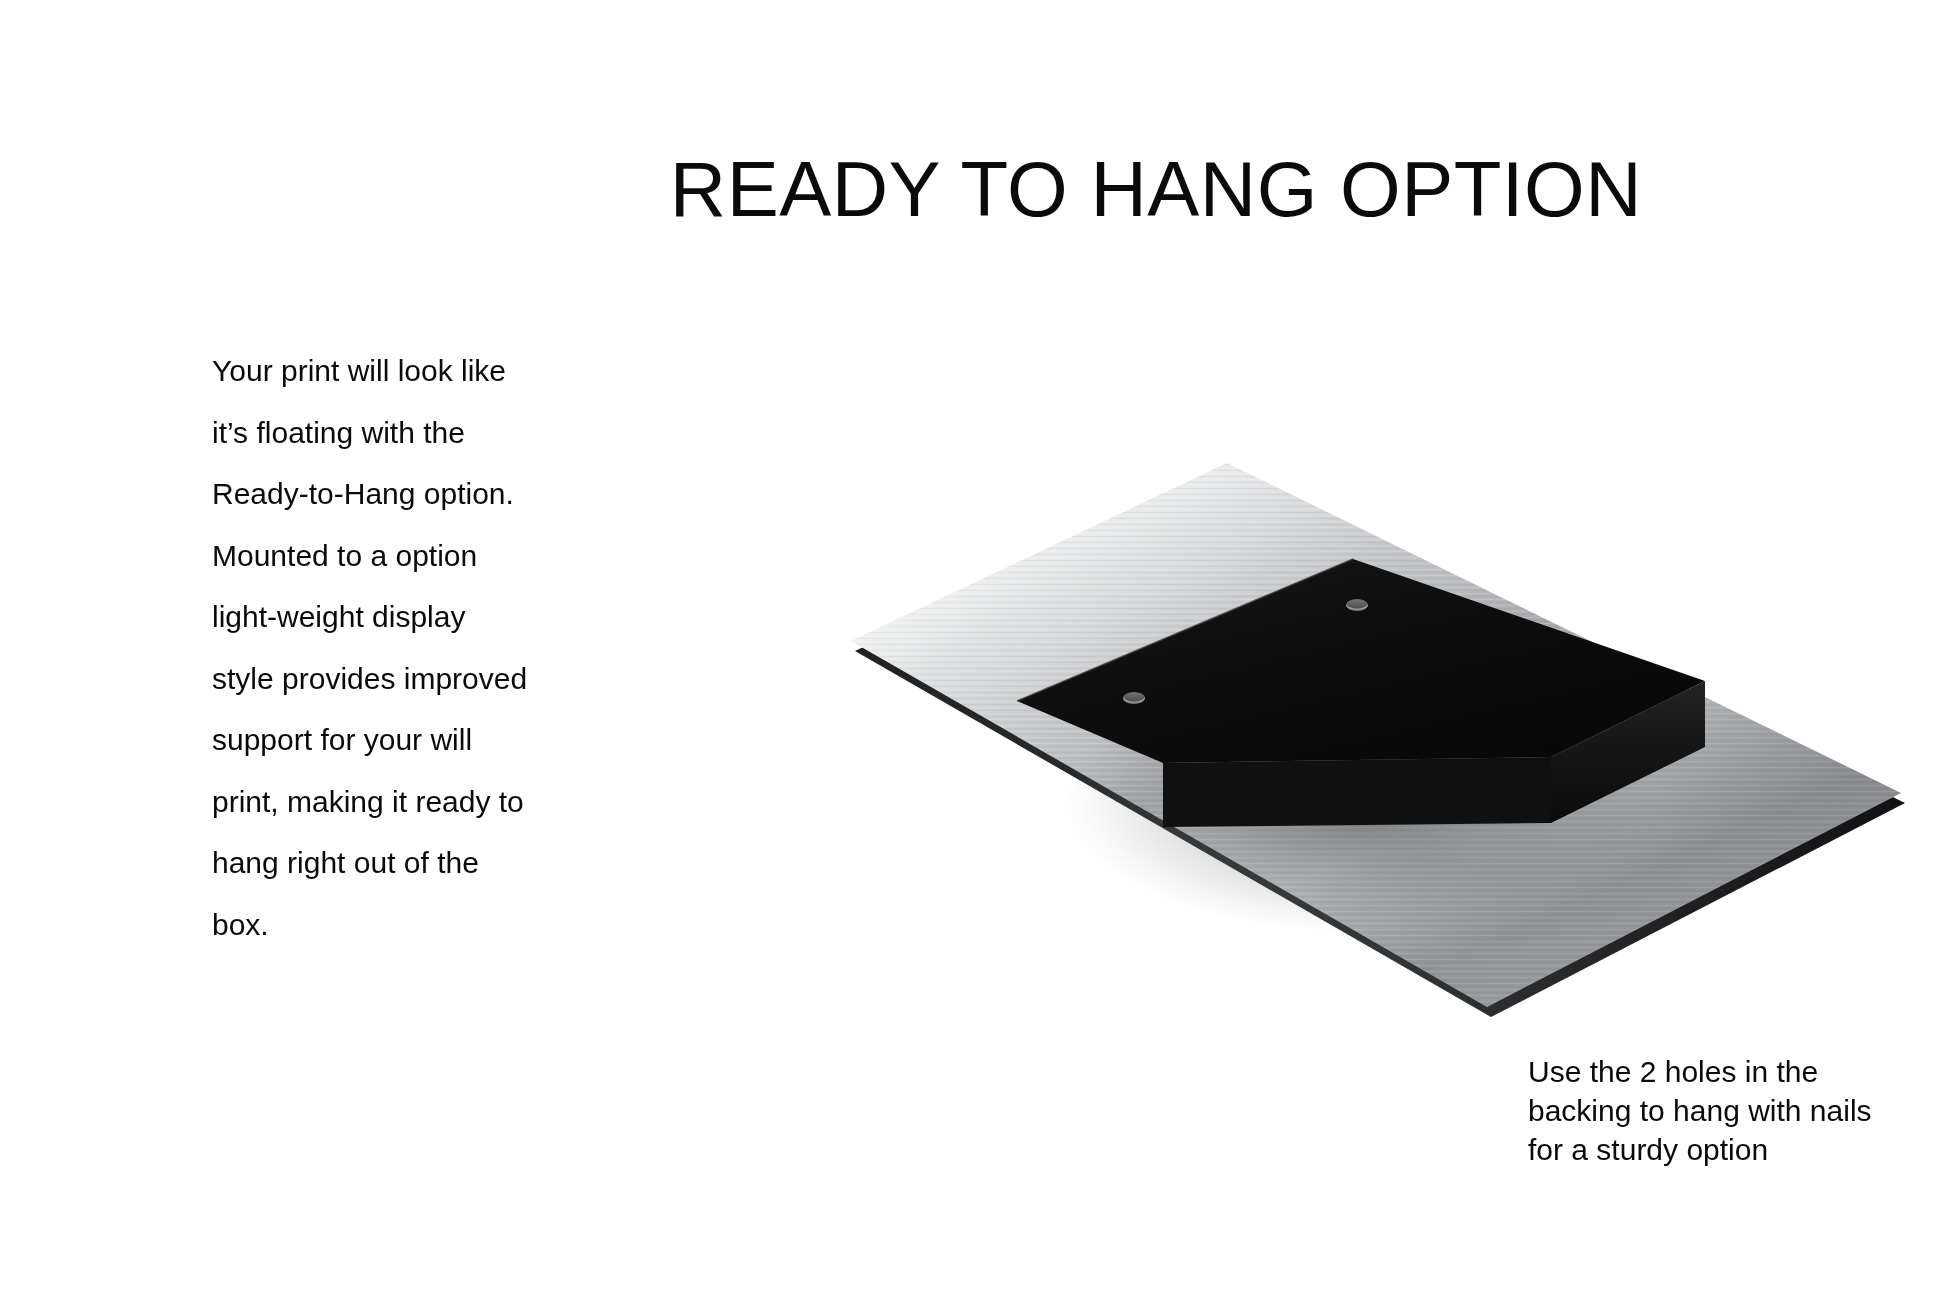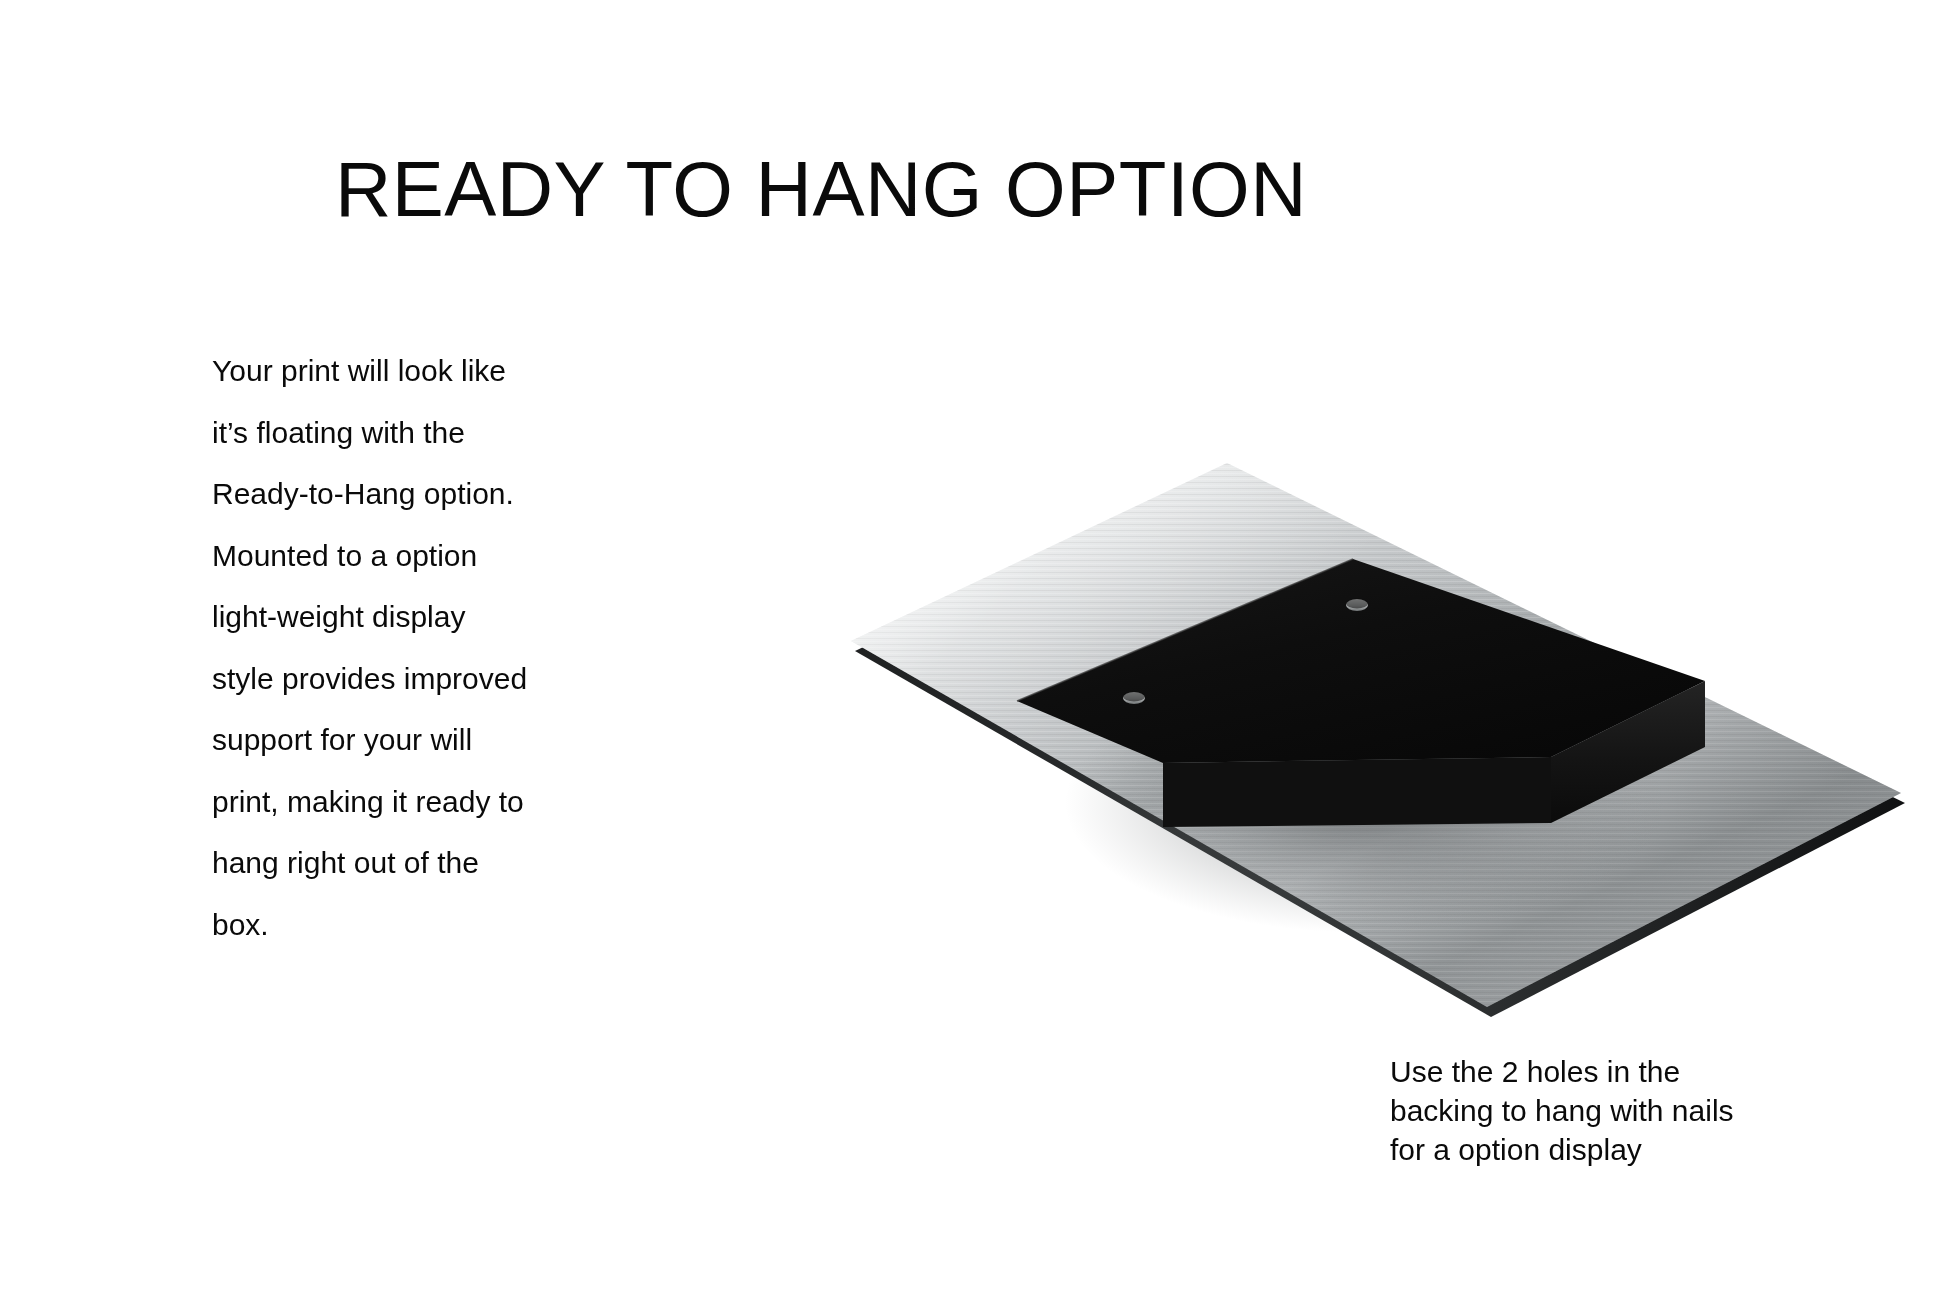--- a/index.html
+++ b/index.html
@@ -15,21 +15,21 @@
     font-family: "Liberation Sans", sans-serif;
     color: #000000;
   }
 
   
   #slide-title {
     position: absolute;
     left: 0;
     top: 92px;
     width: 1642px;
-    text-align: center;
+    text-align: right;
     font-size: 78px;
     line-height: 90px;
     font-weight: 400;
     letter-spacing: 0.5px;
     color: #0a0a0a;
     white-space: nowrap;
   }
 
   
   #description-text {
@@ -60,21 +60,21 @@
   #product-photo svg {
     display: block;
     width: 100%;
     height: 100%;
     overflow: visible;
   }
 
   
   #photo-caption {
     position: absolute;
-    left: 1390px;
+    left: 1528px;
     top: 1052px;
     width: 400px;
     font-size: 30px;
     line-height: 39px;
     font-weight: 400;
     color: #0a0a0a;
   }
   #photo-caption .line {
     display: block;
     white-space: nowrap;
@@ -181,14 +181,14 @@
     <g>
       <ellipse cx="289" cy="243" rx="11" ry="6" fill="url(#holeFill)"></ellipse>
       <ellipse cx="289" cy="241.5" rx="11" ry="5" fill="#0d0d0d" opacity="0.55"></ellipse>
     </g>
   </svg>
 </figure>
 
 <div id="photo-caption">
   <span class="line">Use the 2 holes in the</span>
   <span class="line">backing to hang with nails</span>
-  <span class="line">for a option display</span>
+  <span class="line">for a sturdy option</span>
 </div>
 
 </body></html>

